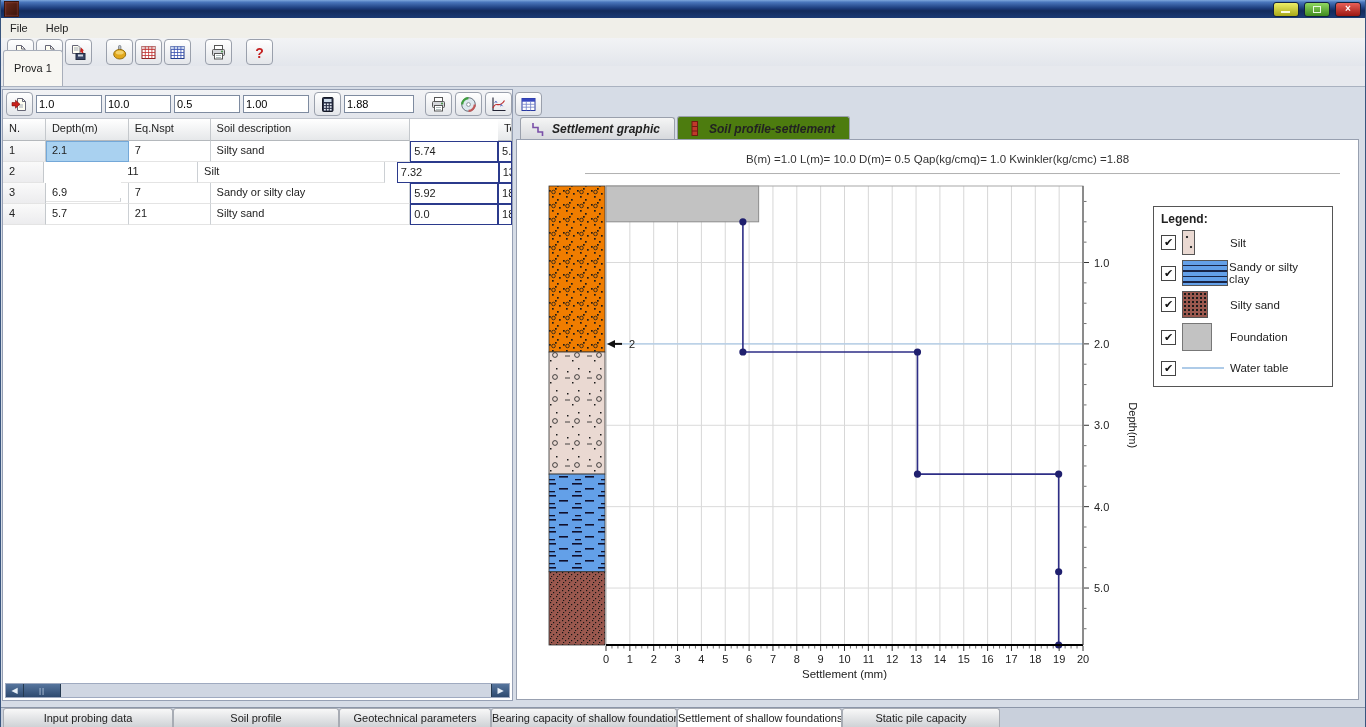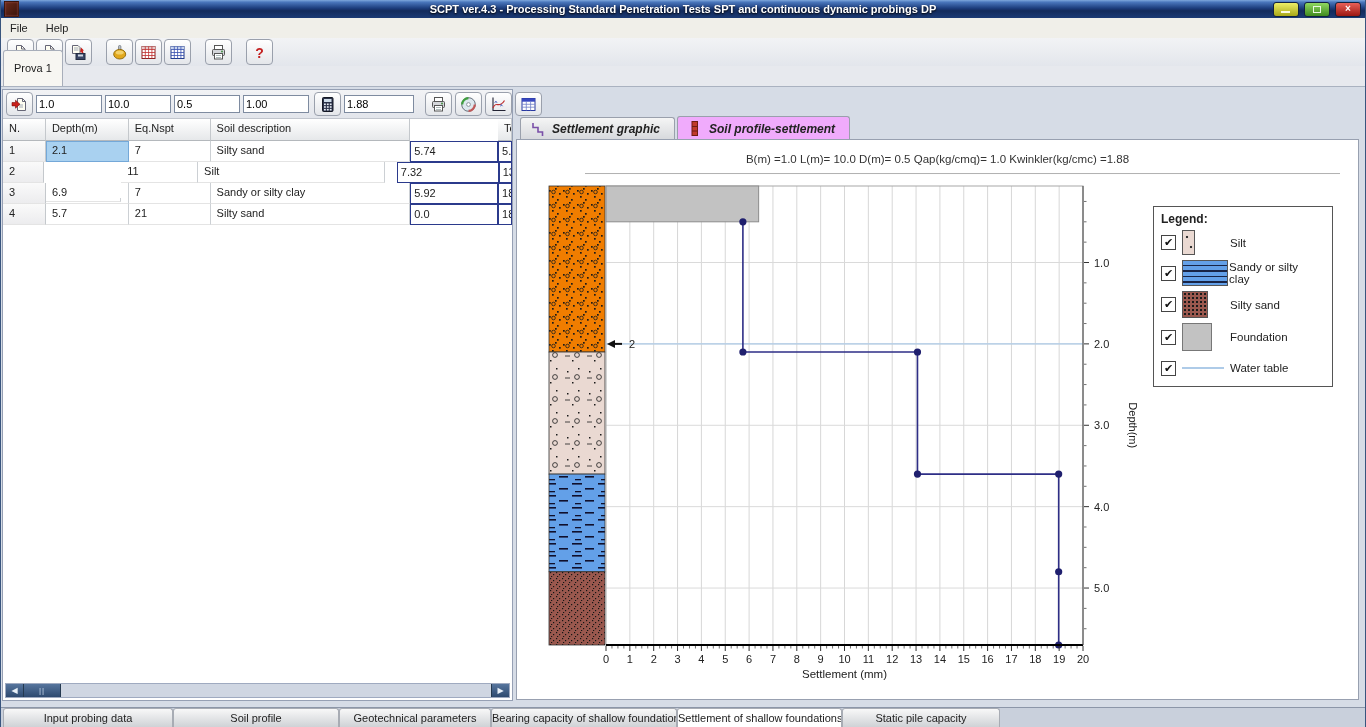--- a/index.html
+++ b/index.html
@@ -65,21 +65,21 @@
     display:flex;align-items:center;justify-content:center;border-right:1px solid #24394f;}
   .sc-arrow.right{position:absolute;right:0;top:0;bottom:0;border-left:1px solid #24394f;border-right:none;}
   .sc-thumb{width:36px;background:linear-gradient(#56759d,#2e4a70);border-right:1px solid #24394f;
     display:flex;align-items:center;justify-content:center;color:#c9d8ec;font-size:8px;letter-spacing:1px;}
   
   .right-panel{position:absolute;left:513px;top:3px;width:849px;height:613px;}
   .chart-tabs{position:absolute;left:6px;top:27px;height:23px;display:flex;align-items:flex-end;gap:2px;}
   .ctab{height:22px;display:flex;align-items:center;gap:6px;padding:0 14px 0 8px;
     border:1px solid #9aa0ac;border-bottom:none;border-radius:3px 3px 0 0;
     background:linear-gradient(#f5f5f5,#d6d8dc);font-weight:bold;font-style:italic;font-size:12px;}
-  .ctab.active{background:#f0abfc;height:23px;}
+  .ctab.active{background:#4d7c0f;height:23px;}
   .chart-area{position:absolute;left:2px;top:49px;right:4px;bottom:3px;background:#fff;
     border:1px solid #98a0b0;box-sizing:border-box;}
   .chart-title{position:absolute;left:0;top:13px;width:100%;text-align:center;font-size:11.5px;color:#333;}
   .title-sep{position:absolute;left:68px;right:18px;top:33px;height:0;
     border-top:1px solid #b2b2b2;border-bottom:1px solid #fdfdfd;}
   #chart-svg{position:absolute;left:2px;top:5px;}
   
   .legend{position:absolute;left:636px;top:66px;width:180px;height:181px;border:1px solid #555;
     background:#fff;box-sizing:border-box;padding:5px 12px 0 7px;}
   .legend-title{font-weight:bold;font-size:12px;margin-bottom:4px;}
@@ -105,21 +105,20 @@
     background:linear-gradient(#f8f8f8,#cfd2d6);border:1px solid #a8acb4;border-bottom:none;
     border-radius:3px 3px 0 0;box-sizing:border-box;}
   .btab.active{background:#fff;}
 </style>
 </head>
 <body>
 
 <div class="app">
   <div class="titlebar">
     <div class="app-icon"></div>
-    <div class="title-text">SCPT ver.4.3 - Processing Standard Penetration Tests SPT and continuous dynamic probings DP</div>
     <div class="win-controls" id="win-controls">
         <div class="wbtn min">
           <div class="g-min"></div>
         </div>
         <div class="wbtn max">
           <div class="g-max"></div>
         </div>
         <div class="wbtn close">
           <div class="g-close">×</div>
         </div>

